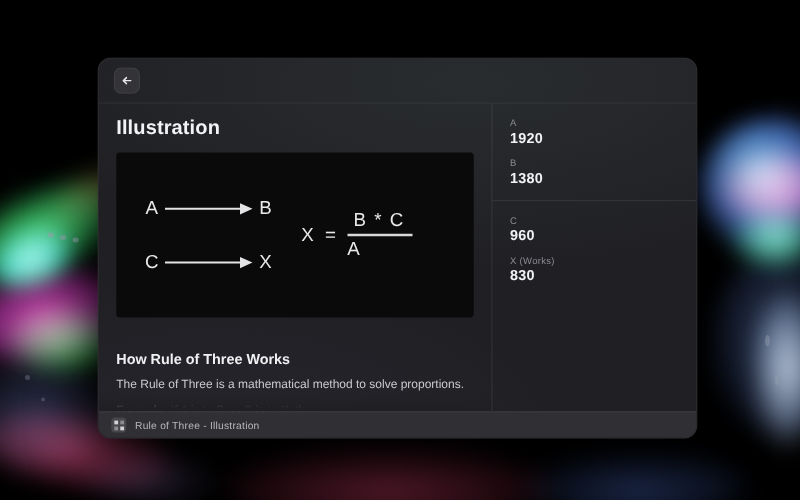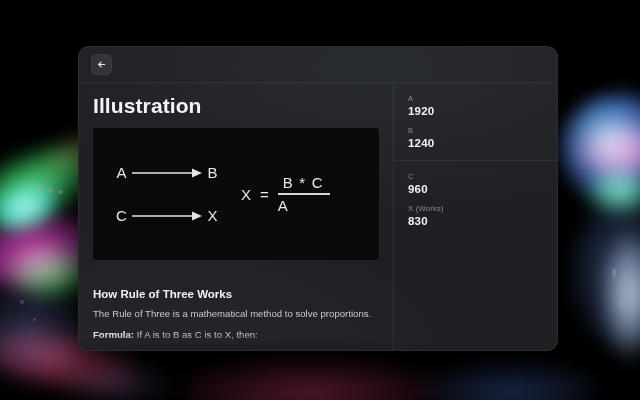--- a/index.html
+++ b/index.html
@@ -136,21 +136,21 @@
   .main-col {
     width: 314px;
     flex: 0 0 314px;
     padding: 11px 14px 0 14px;
     min-height: 0;
     overflow: hidden;
     position: relative;
   }
 
   .page-title {
-    font-size: 21px;
+    font-size: 16px;
     font-weight: bold;
     color: #f2f3f5;
     letter-spacing: 0.1px;
     margin-bottom: 10px;
   }
 
   
   .illus {
     position: relative;
     height: 132px;
@@ -374,33 +374,44 @@
 
       <div class="sidebar">
 
         <div class="side-group">
           <div class="side-field">
             <div class="side-label">A</div>
             <div class="side-value">1920</div>
           </div>
           <div class="side-field">
             <div class="side-label">B</div>
-            <div class="side-value">1240</div>
+            <div class="side-value">1380</div>
           </div>
         </div>
 
         <div class="side-group">
           <div class="side-field">
             <div class="side-label">C</div>
             <div class="side-value">960</div>
           </div>
           <div class="side-field">
             <div class="side-label">X (Works)</div>
             <div class="side-value">830</div>
           </div>
         </div>
 
       </div>
     </div>
 
+    <div class="footer">
+      <span class="footer-icon">
+        <svg width="9" height="9" viewBox="0 0 10 10">
+          <rect x="0.5" y="0.5" width="3.4" height="3.4" fill="#d2d3d6"></rect>
+          <rect x="5.8" y="0.5" width="3.4" height="3.4" fill="#8b8c90"></rect>
+          <rect x="0.5" y="5.8" width="3.4" height="3.4" fill="#8b8c90"></rect>
+          <rect x="5.8" y="5.8" width="3.4" height="3.4" fill="#d2d3d6"></rect>
+        </svg>
+      </span>
+      <span class="footer-label">Rule of Three - Illustration</span>
+    </div>
 
   </div>
 </div>
 
 </body></html>

